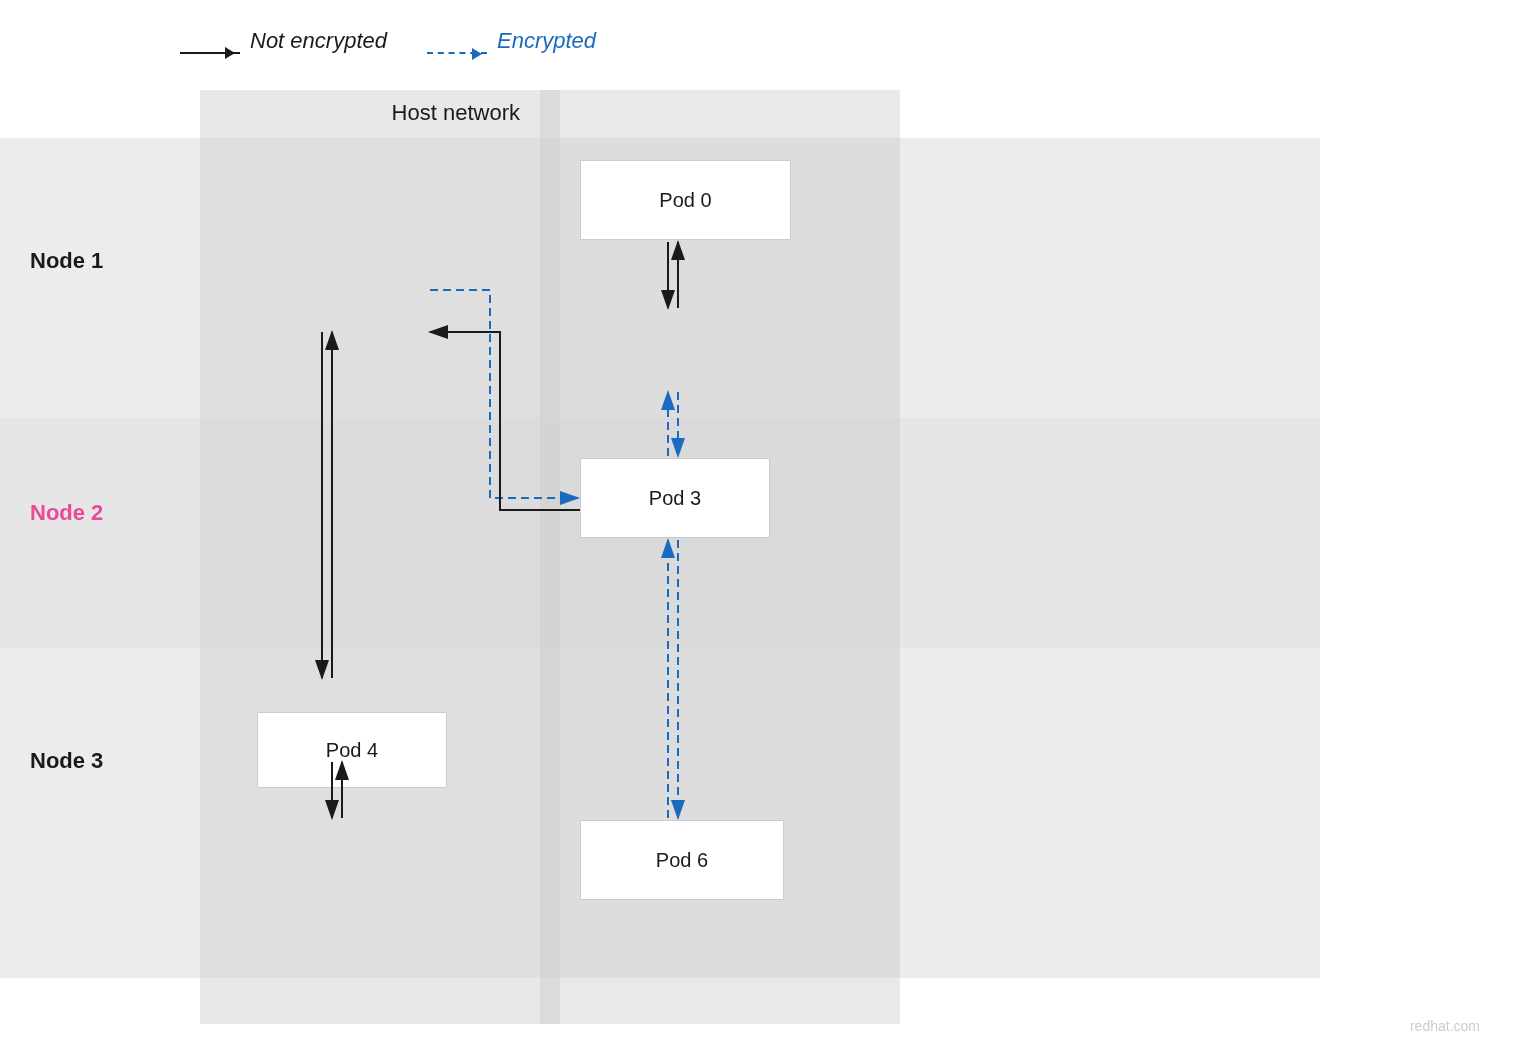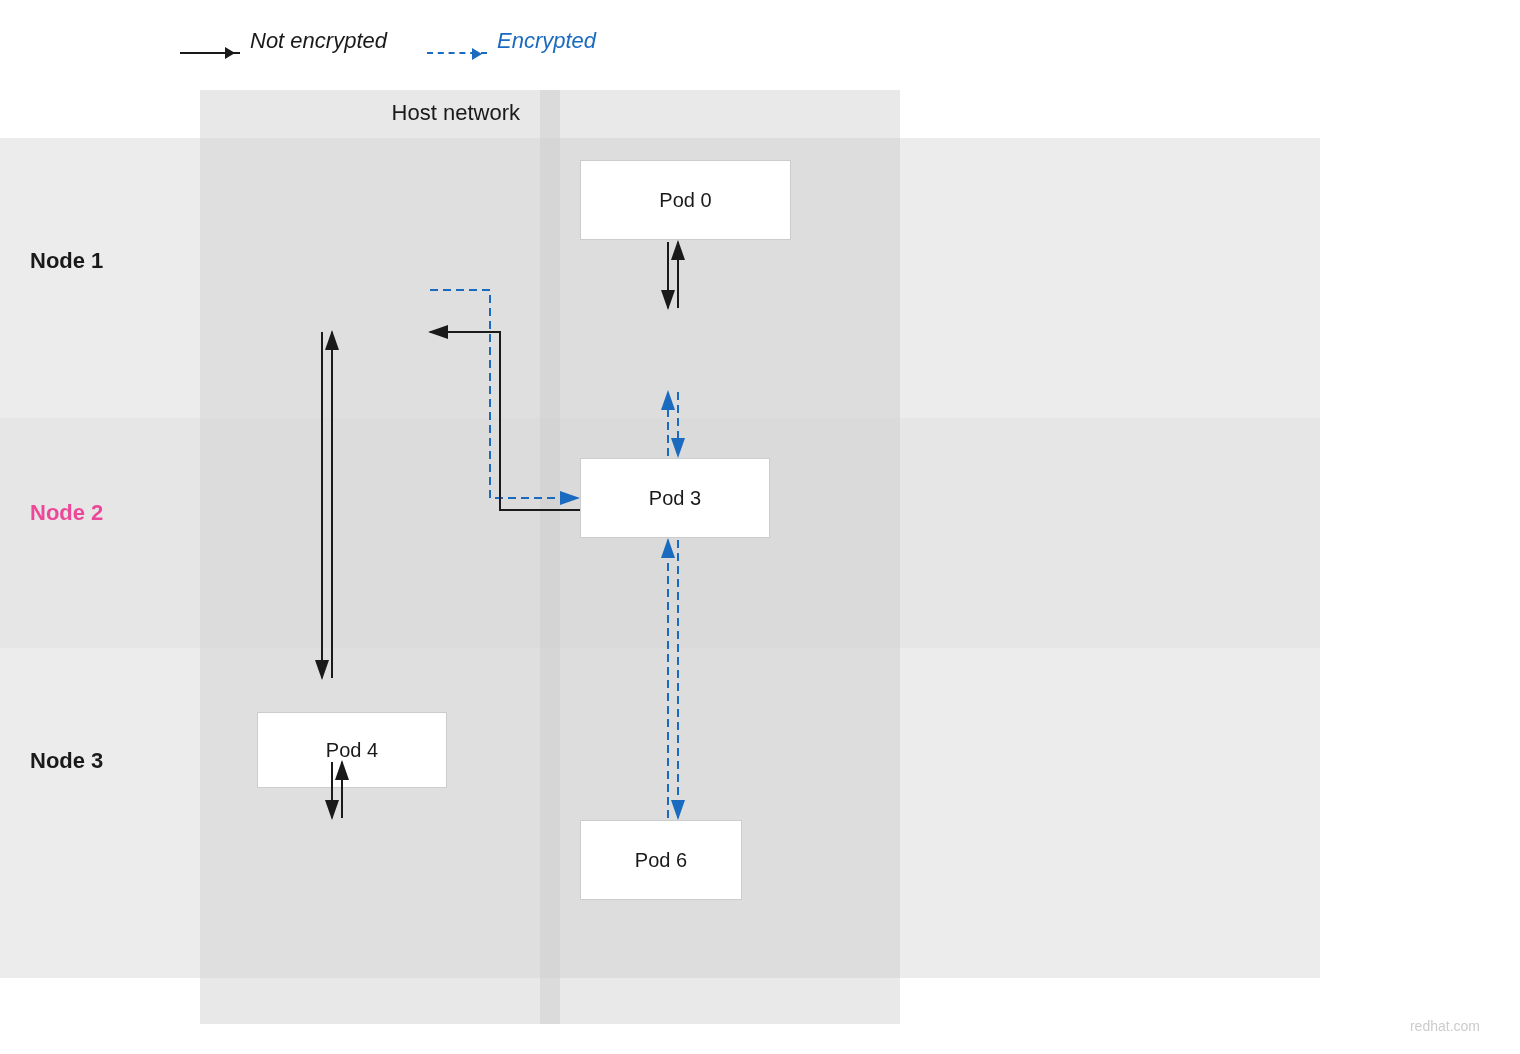--- a/index.html
+++ b/index.html
@@ -157,21 +157,21 @@
 
   <div class="pod-box" style="left:580px; top:458px; width:190px; height:80px;">
     <span>Pod 3</span>
   </div>
 
   <div class="pod-box" style="left:240px; top:712px; width:190px; height:76px;margin-left:17px;">
     <span>Pod 4</span>
   </div>
 
 
-  <div class="pod-box" style="left:580px; top:820px; width:162px; height:80px;">
+  <div class="pod-box" style="left:580px; top:820px; width:204px; height:80px;">
     <span>Pod 6</span>
   </div>
 
   <svg class="arrows-svg">
     <defs>
 
       <marker id="arrow-black" markerWidth="10" markerHeight="7" refX="9" refY="3.5" orient="auto">
         <polygon points="0 0, 10 3.5, 0 7" fill="#1a1a1a"></polygon>
       </marker>
       <marker id="arrow-black-up" markerWidth="10" markerHeight="7" refX="1" refY="3.5" orient="auto">

